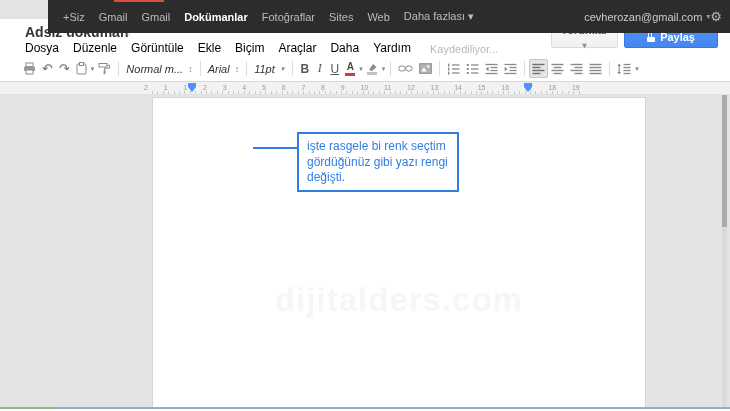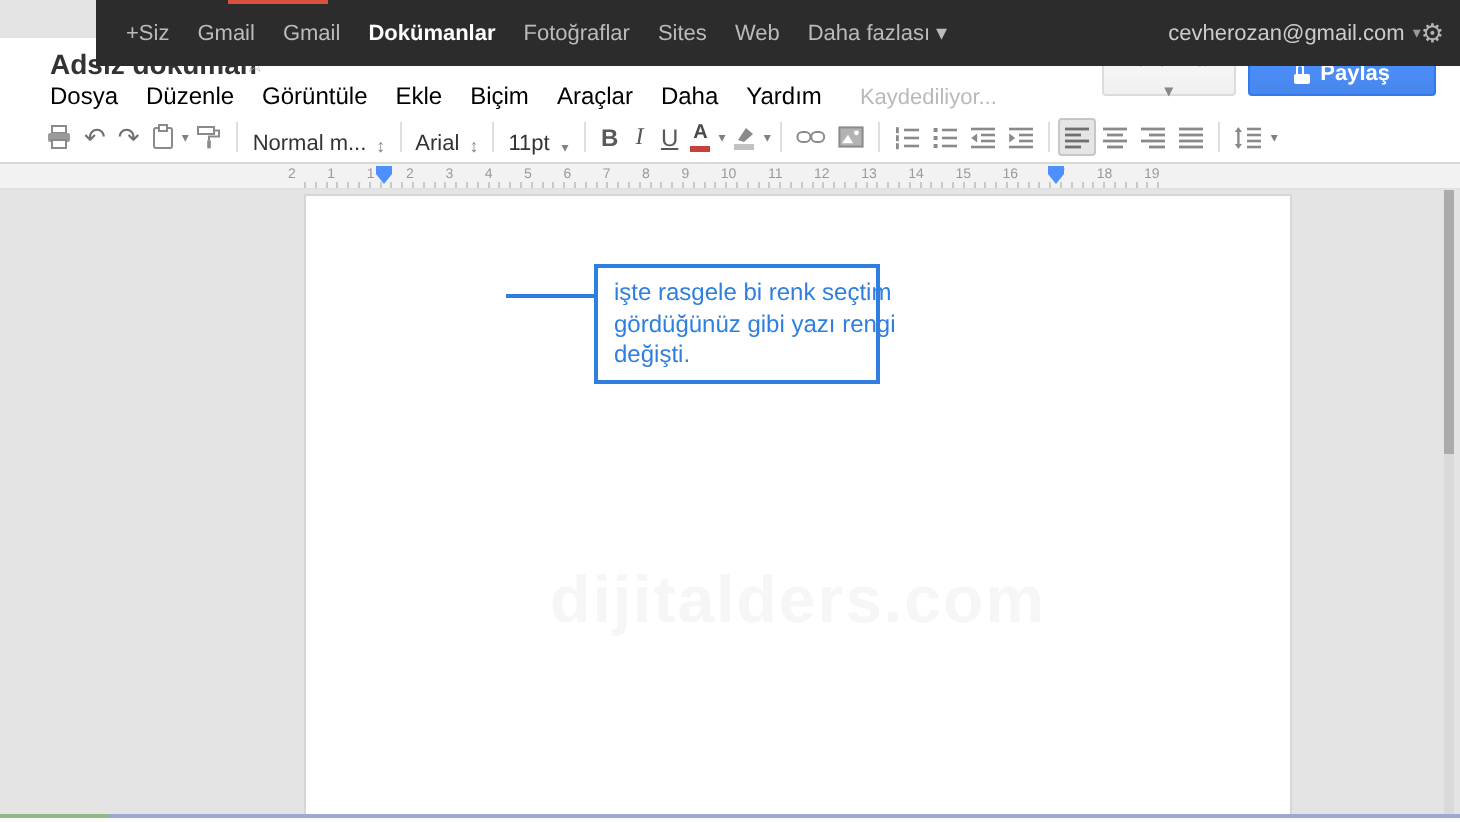--- a/index.html
+++ b/index.html
@@ -44,22 +44,22 @@
   
   .toolbar{position:absolute;top:56px;left:0;right:0;height:26px;background:#fff;
            border-bottom:1px solid #d8d8d8;display:flex;align-items:center;
            padding-left:20px;z-index:20;}
   .tbtn{display:inline-flex;align-items:center;justify-content:center;height:19px;
         min-width:15px;padding:0 2px;cursor:pointer;color:#6f6f6f;border:1px solid transparent;}
   .tbtn.active{background:#e5e5e5;border:1px solid #c6c6c6;border-radius:2px;}
   .glyph{font-size:13px;line-height:1;color:#6f6f6f;}
   .mini-arr{font-size:7px;color:#808080;padding:0 1px;cursor:pointer;}
   .sep{width:1px;height:15px;background:#ddd;margin:0 4px;}
-  .tdrop{display:inline-flex;align-items:flex-end;height:19px;cursor:pointer;
-         font-size:11px;color:#333;padding:0 3px;gap:5px;white-space:nowrap;}
+  .tdrop{display:inline-flex;align-items:center;height:19px;cursor:pointer;
+         font-size:11px;color:#333;padding:0 3px;gap:5px;white-space:nowrap;font-style:italic;}
   .tdrop .ud{font-size:9px;color:#888;}
   .b-label{font-weight:bold;font-size:12px;color:#595959;}
   .i-label{font-style:italic;font-size:12px;font-family:"Liberation Serif",serif;color:#595959;}
   .u-label{text-decoration:underline;font-size:12px;color:#595959;}
   .acolor{display:inline-flex;flex-direction:column;align-items:center;line-height:1;cursor:pointer;}
   .acolor .a{font-size:10px;font-weight:bold;color:#4a4a4a;}
   .acolor .bar{width:10px;height:3px;background:#c4423b;margin-top:1px;}
   .hilite{display:inline-flex;flex-direction:column;align-items:center;line-height:1;cursor:pointer;}
   .hilite .bar{width:10px;height:3px;background:#c2c2c2;margin-top:1px;}
 
@@ -82,21 +82,21 @@
         border:1px solid #d6d6d6;border-bottom:none;cursor:text;}
   .watermark{position:absolute;left:152px;width:494px;top:186px;text-align:center;
              font-size:33px;font-weight:bold;letter-spacing:1px;color:#f6f6f6;
              pointer-events:none;}
 
   .ellipse{position:absolute;left:196px;top:39px;width:57px;height:27px;
            border:2px solid #2e7fe0;border-radius:50%;display:flex;
            align-items:center;justify-content:center;}
   .sel-text{font-size:10px;color:#9c3b3b;background:#c8dcf5;padding:0 1px;white-space:nowrap;}
   .connector{position:absolute;left:253px;top:52px;width:44px;height:2px;background:#2e7fe0;}
-  .callout{position:absolute;left:297px;top:37px;width:143px;height:60px;background:#fff;
+  .callout{position:absolute;left:297px;top:37px;width:162px;height:60px;background:#fff;
            border:2px solid #2e7fe0;padding:5px 8px;}
   .callout-line{font-size:12px;line-height:1.3;color:#2e7fe0;white-space:nowrap;}
 
   .scrollbar{position:absolute;right:3px;top:0;width:5px;height:316px;background:#dadada;cursor:pointer;}
   .scrollbar .thumb{width:5px;height:132px;background:#ababab;cursor:grab;}
 
   
   .strip-white{position:absolute;bottom:0;left:0;right:0;height:2px;background:#fbfbfb;z-index:40;}
   .strip-green{position:absolute;bottom:2px;left:0;width:55px;height:2px;background:#93b587;z-index:40;}
   .strip-blue{position:absolute;bottom:2px;left:55px;right:0;height:2px;background:#9aaad4;z-index:40;}

